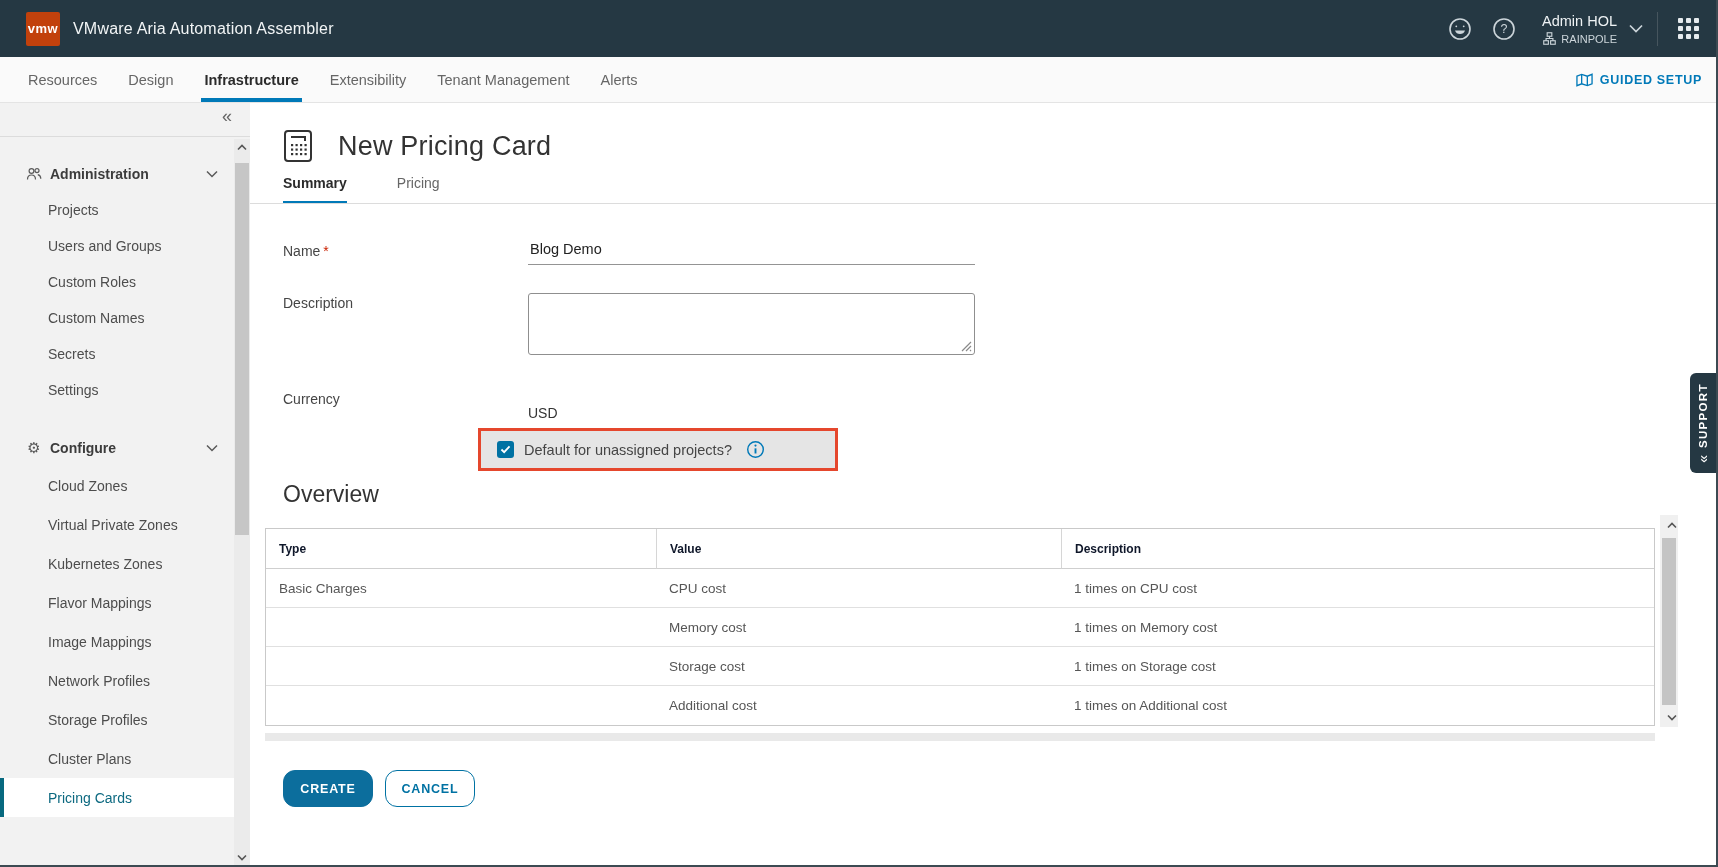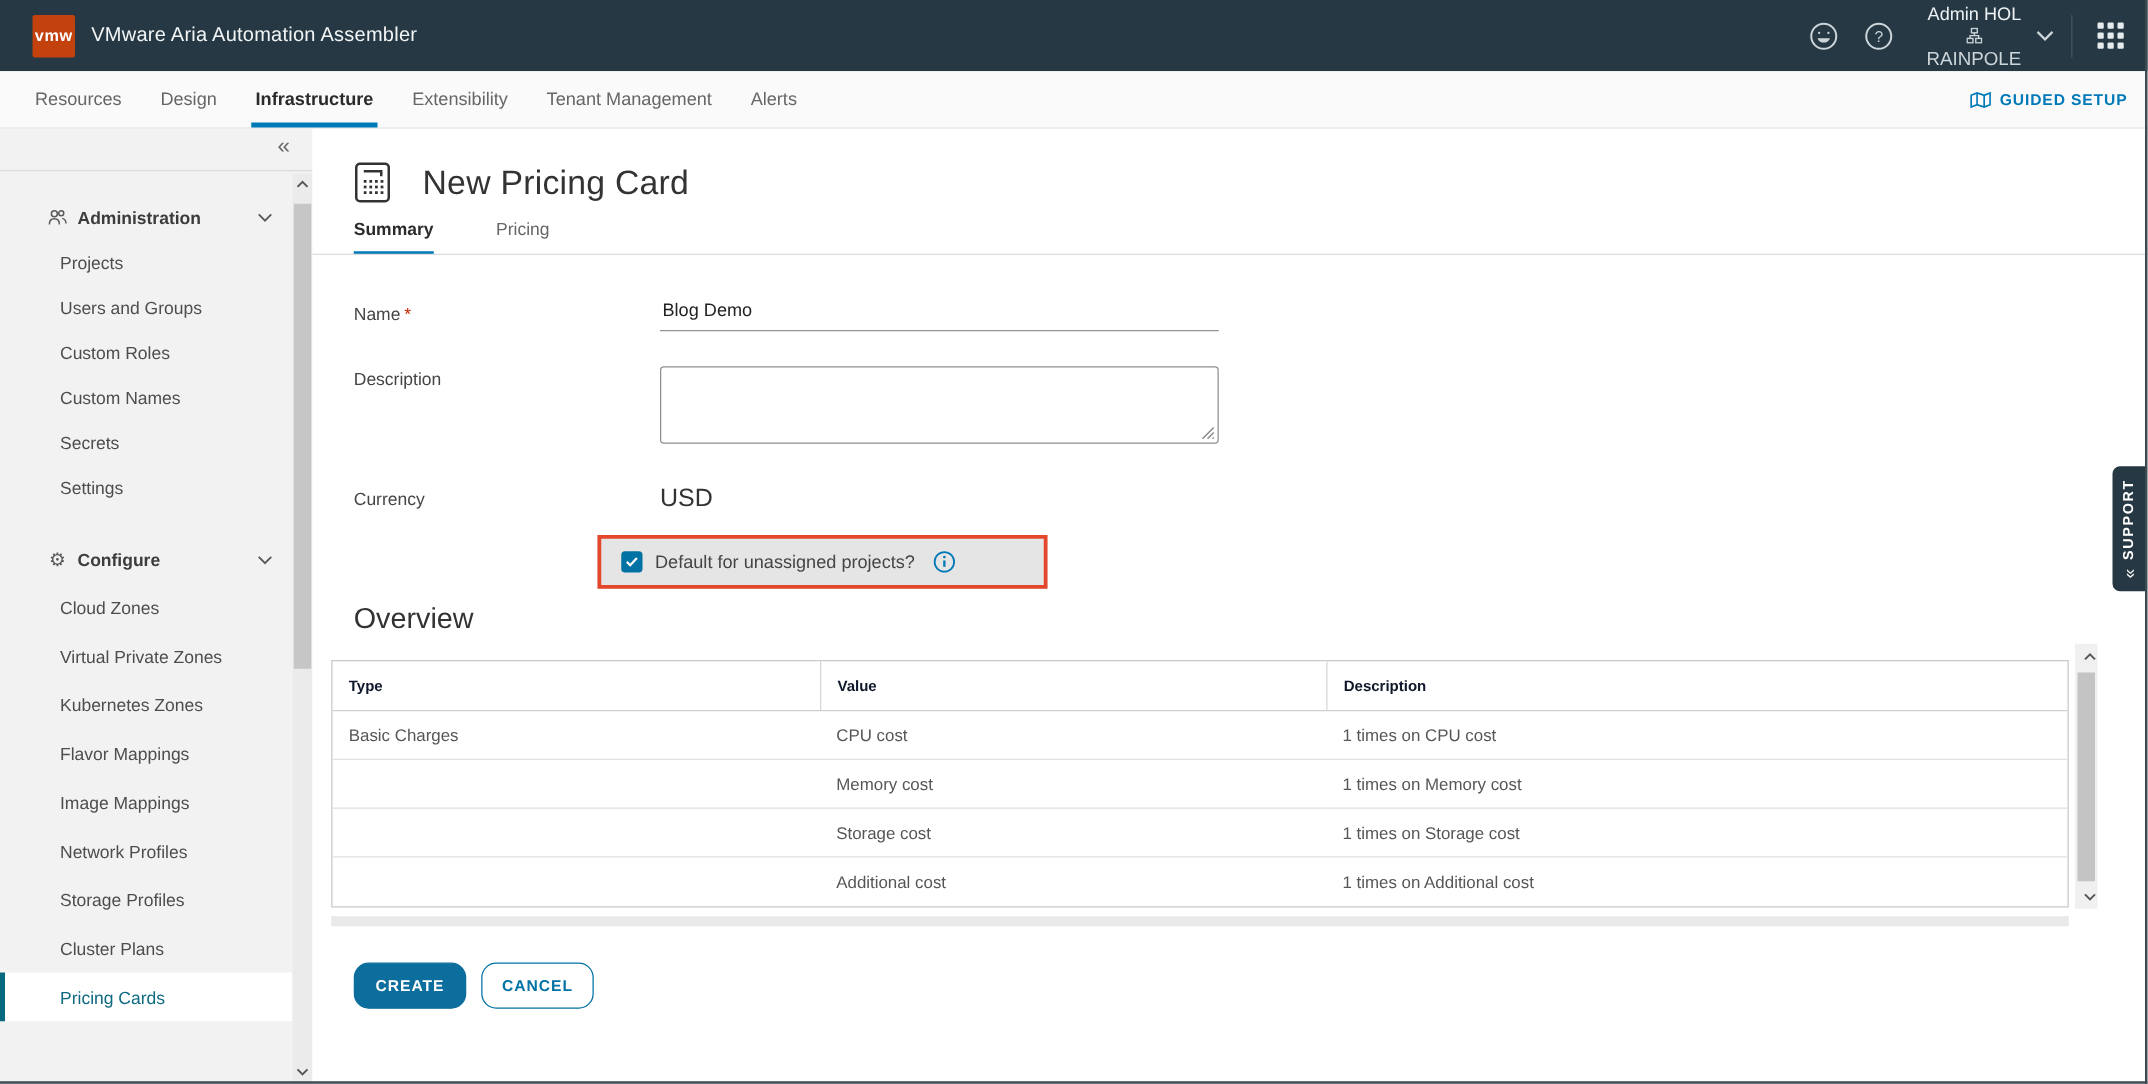--- a/index.html
+++ b/index.html
@@ -15,41 +15,41 @@
 
   
   .header { position:absolute; top:0; left:0; width:1718px; height:57px; background:#253843; display:flex; align-items:center; }
   .logo-box { margin-left:26px; width:34px; height:34px; background:#c2410c; border-radius:2px; color:#fff; font-size:13px; font-weight:bold; display:flex; align-items:center; justify-content:center; letter-spacing:.5px; flex:none; }
   .app-title { color:#f2f5f6; font-size:16px; margin-left:13px; letter-spacing:.2px; }
   .header-right { margin-left:auto; display:flex; align-items:center; height:100%; }
   .hicon-btn { width:44px; height:100%; display:flex; align-items:center; justify-content:center; cursor:pointer; }
   .user-block { display:flex; align-items:center; cursor:pointer; margin-left:16px; }
   .user-texts { text-align:right; }
   .user-name { color:#eef2f4; font-size:14.5px; line-height:20px; }
-  .tenant-row { display:flex; align-items:center; justify-content:flex-end; gap:5px; color:#ccd5da; font-size:15px; line-height:16px;flex-direction:column; }
+  .tenant-row { display:flex; align-items:center; justify-content:flex-end; gap:5px; color:#ccd5da; font-size:11px; line-height:16px; }
   .user-chevron { margin:0 14px 0 12px; }
   .v-divider { width:1px; height:34px; background:#46555e; }
   .waffle-btn { width:60px; height:100%; display:flex; align-items:center; justify-content:center; cursor:pointer; }
   .waffle { display:grid; grid-template-columns:repeat(3,5px); grid-template-rows:repeat(3,5px); gap:3px; }
   .waffle i { background:#e6ebee; border-radius:1px; }
 
   
   .nav { position:absolute; top:57px; left:0; width:1718px; height:46px; background:#fafafa; border-bottom:1px solid #e4e4e4; display:flex; align-items:center; }
   .nav-items { display:flex; margin-left:28px; gap:31px; height:100%; align-items:stretch; }
   .nav-item { font-size:14.5px; color:#666; display:flex; align-items:center; position:relative; cursor:pointer; white-space:nowrap; }
   .nav-item.active { color:#2b2b2b; font-weight:bold; }
   .nav-item.active::after { content:""; position:absolute; left:-3px; right:-3px; bottom:0; height:4px; background:#0079b8; }
   .guided { margin-left:auto; margin-right:16px; display:flex; align-items:center; gap:7px; color:#0079b8; font-size:12.5px; font-weight:bold; letter-spacing:.7px; cursor:pointer; }
 
   
   .sidebar { position:absolute; top:103px; left:0; width:250px; height:764px; background:#f2f2f2; }
   .collapse-btn { position:absolute; top:0px; right:18px; font-size:18px; color:#666; cursor:pointer; line-height:26px; }
   .side-divider { position:absolute; top:33px; left:0; width:250px; height:1px; background:#dcdcdc; }
   .side-content { position:absolute; top:34px; left:0; width:234px; bottom:0; overflow:hidden; padding-top:19px; }
-  .side-sec-header { height:36px; display:flex; align-items:center; padding-left:38px; font-size:14px; font-weight:bold; color:#3c3c3c; cursor:pointer; }
+  .side-sec-header { height:36px; display:flex; align-items:center; padding-left:26px; font-size:14px; font-weight:bold; color:#3c3c3c; cursor:pointer; }
   .side-sec-header .sec-icon { width:16px; margin-right:8px; display:flex; justify-content:center; color:#5a5a5a; font-size:15px; line-height:16px; }
   .side-sec-header .sec-chevron { margin-left:auto; margin-right:16px; }
   .side-sec-header.gap { margin-top:22px; }
   .side-item { height:36px; display:flex; align-items:center; padding-left:48px; font-size:14px; color:#4d4d4d; cursor:pointer; white-space:nowrap; }
   .sec-rows-configure .side-item { height:39px; }
   .side-item.selected { background:#fff; color:#0c6980; border-left:4px solid #07697f; padding-left:44px; }
 
   .side-scrollbar { position:absolute; top:36px; right:0; width:16px; height:728px; background:#ebebeb; }
   .scroll-arrow { width:16px; height:16px; display:flex; align-items:center; justify-content:center; cursor:pointer; }
   .scroll-arrow.down { position:absolute; bottom:2px; }
@@ -62,21 +62,21 @@
   .tabs { position:absolute; left:33px; top:72px; display:flex; gap:50px; }
   .tab { font-size:14px; color:#666; padding-bottom:10px; cursor:pointer; }
   .tab.active { color:#2b2b2b; font-weight:bold; border-bottom:3px solid #0079b8; }
   .tabs-divider { position:absolute; left:0; width:1468px; top:100px; height:1px; background:#dcdcdc; }
 
   .f-label { position:absolute; left:33px; font-size:14px; color:#454545; }
   .req { color:#c92100; margin-left:3px; }
   .underline-input { position:absolute; left:278px; top:130px; width:447px; height:32px; border-bottom:1px solid #949494; font-size:14.5px; color:#222; display:flex; align-items:flex-end; padding:0 2px 7px 2px; cursor:text; }
   .desc-box { position:absolute; left:278px; top:190px; width:447px; height:62px; border:1px solid #8f8f8f; border-radius:3px; background:#fff; cursor:text; }
   .resize-handle { position:absolute; right:2px; bottom:2px; }
-  .currency-value { position:absolute; left:278px; top:285px; font-size:20px; color:#333; }
+  .currency-value { position:absolute; left:278px; top:302px; font-size:14px; color:#333; }
 
   .annotation-box { position:absolute; left:228px; top:325px; width:360px; height:43px; border:3px solid #e5472d; display:flex; align-items:center; padding-left:16px; background:#e5e5e5; }
   .checkbox { width:17px; height:17px; border-radius:3px; background:#0072a3; display:flex; align-items:center; justify-content:center; cursor:pointer; flex:none; }
   .checkbox:not(.checked) { background:#fff; border:1px solid #717171; }
   .cb-label { margin-left:10px; font-size:14.5px; color:#454545; }
   .info-icon { margin-left:14px; cursor:pointer; }
 
   .overview-heading { position:absolute; left:33px; top:378px; font-size:23px; font-weight:normal; color:#333; }
   .table-wrap { position:absolute; left:15px; top:425px; width:1390px; }
   table.overview { width:1390px; border-collapse:separate; border-spacing:0; border:1px solid #c9c9c9; background:#fff; }

